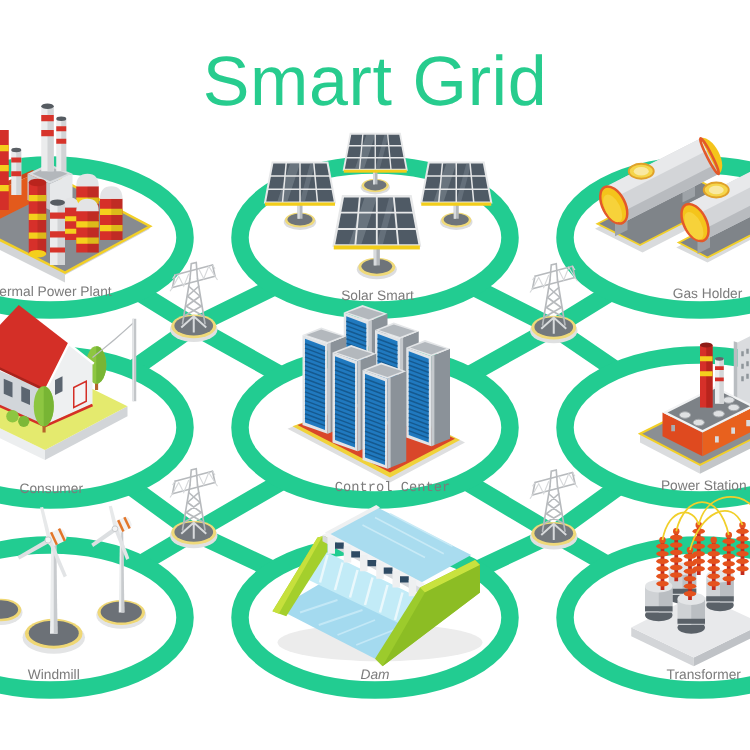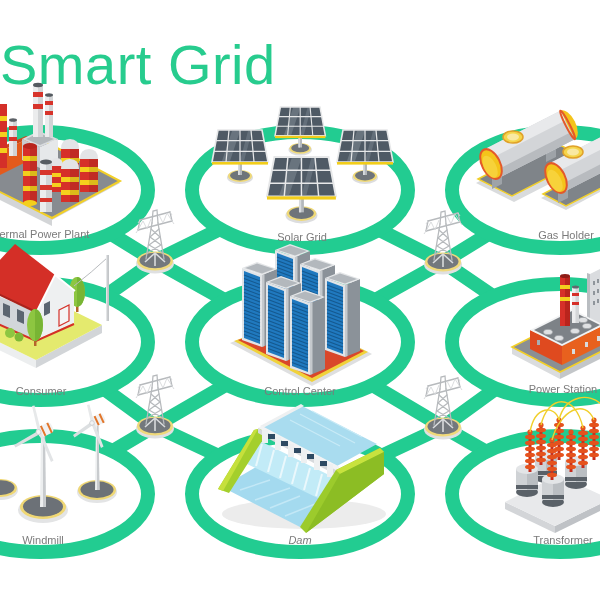--- a/index.html
+++ b/index.html
@@ -3,21 +3,21 @@
 <meta charset="utf-8">
 <style>
   html, body { margin:0; padding:0; background:#ffffff; }
   body {
     width:600px; height:600px; position:relative; overflow:hidden;
     font-family:"Liberation Sans", sans-serif;
     --accent:#22cc91; --title:#27cc8e; --label:#7b7b7b;
   }
   .scene { position:absolute; left:0; top:0; }
   .title {
-    position:absolute; left:0; top:37px; width:600px; text-align:left;
+    position:absolute; left:0; top:37px; width:600px; text-align:center;
     font-family:"Liberation Sans", sans-serif;
     font-size:56px; line-height:56px; color:var(--title); letter-spacing:0.5px;
   }
   .label {
     position:absolute; width:140px; text-align:center;
     font-family:"Liberation Sans", sans-serif;
     font-size:11px; line-height:11px; color:var(--label); white-space:nowrap;
   }
 </style>
 </head>
@@ -411,20 +411,20 @@
 
   <use href="#pylon-shape" transform="translate(155,261)"></use>
   <use href="#pylon-shape" transform="translate(443,262)"></use>
   <use href="#pylon-shape" transform="translate(155,426)"></use>
   <use href="#pylon-shape" transform="translate(443,427)"></use>
 </svg>
 
 <div class="title">Smart Grid</div>
 
 <div class="label" style="left:-32px; top:229px;">Thermal Power Plant</div>
-<div class="label" style="left:232px; top:232px;">Solar Grid</div>
+<div class="label" style="left:232px; top:232px;">Solar Smart</div>
 <div class="label" style="left:496px; top:230px;">Gas Holder</div>
 <div class="label" style="left:-29px; top:386px;">Consumer</div>
-<div class="label" style="left:230px; top:386px;">Control Center</div>
+<div class="label" style="left:244px; top:386px;font-family:Liberation Mono, monospace;">Control Center</div>
 <div class="label" style="left:493px; top:384px;">Power Station</div>
 <div class="label" style="left:-27px; top:535px;">Windmill</div>
 <div class="label" style="left:230px; top:535px;font-style:italic;">Dam</div>
 <div class="label" style="left:493px; top:535px;">Transformer</div>
 
 </body></html>

